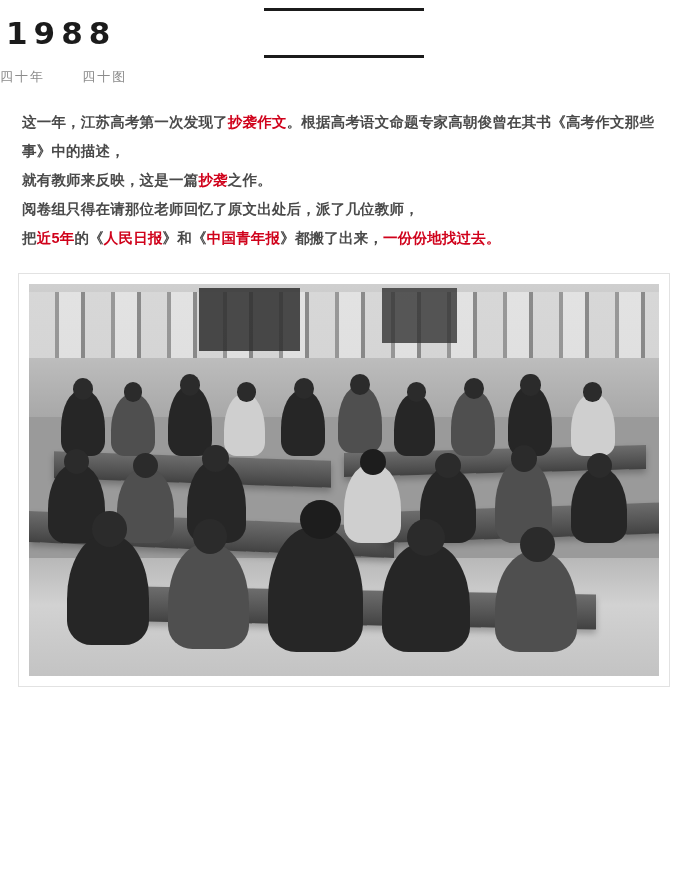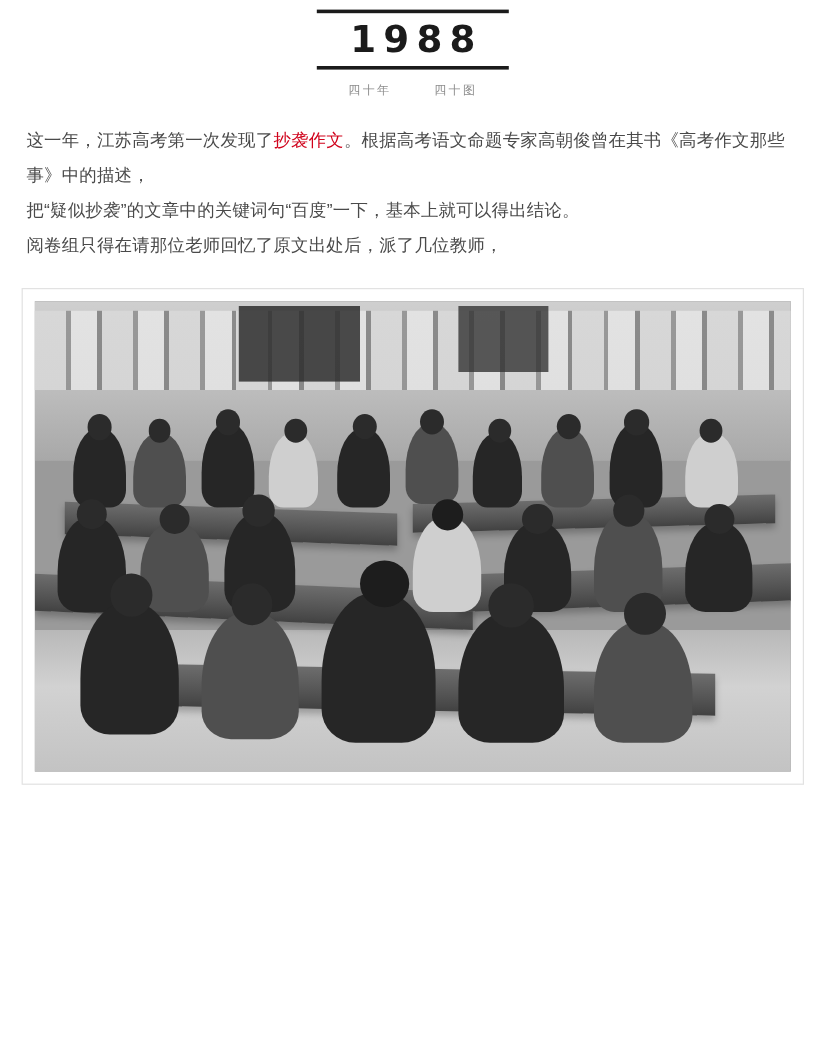--- a/index.html
+++ b/index.html
@@ -17,59 +17,60 @@
   .page {
     width: 688px;
     height: 870px;
     position: relative;
     box-sizing: border-box;
   }
 
   
   .header {
     padding-top: 8px;
-    text-align: center;
+    text-align: left;
   }
   .title-rule {
     width: 160px;
     height: 3px;
     background: #1b1b1b;
     margin: 0 auto;
   }
   .year-title {
     font-family: "DejaVu Sans", sans-serif;
     font-size: 31px;
     font-weight: bold;
     letter-spacing: 6px;
     color: #1b1b1b;
     line-height: 40px;
     padding: 2px 0 2px 6px;
   }
   .subtitle {
     margin-top: 10px;
-    font-size: 10px;
+    font-size: 13px;
     color: #8c8c8c;
     letter-spacing: 2px;
   }
   .subtitle .sub-gap {
     display: inline-block;
     width: 26px;
   }
 
   
   .article {
     margin: 22px 22px 0 22px;
     font-size: 14.5px;
     line-height: 29px;
     color: #4a4a4a;
     letter-spacing: 0.2px;
   }
   .article p {
     margin: 0;
     padding: 0;
+    font-weight: bold;
   }
   .hl {
     color: #d0021b;
   }
   .em {
     color: #4a4a4a;
   }
 
   
   .figure {
@@ -149,22 +150,23 @@
     <div class="title-rule"></div>
     <div class="subtitle">
       <span>四十年</span>
       <span class="sub-gap"></span>
       <span>四十图</span>
     </div>
   </div>
 
   <div class="article" id="article-body">
       <p><span class="em">这一年，江苏高考第一次发现了</span><span class="hl">抄袭作文</span><span class="em">。根据高考语文命题专家高朝俊曾在其书《高考作文那些事》中的描述，</span></p>
-      <p><span class="em">把“疑似抄袭”的文章中的关键词句“百度”一下，基本上就可以得出结论。</span></p>
+      <p><span class="em">就有教师来反映，这是一篇</span><span class="hl">抄袭</span><span class="em">之作。</span></p>
       <p><span class="em">阅卷组只得在请那位老师回忆了原文出处后，派了几位教师，</span></p>
+      <p><span class="em">把</span><span class="hl">近5年</span><span class="em">的《</span><span class="hl">人民日报</span><span class="em">》和《</span><span class="hl">中国青年报</span><span class="em">》都搬了出来，</span><span class="hl">一份份地找过去。</span></p>
     </div>
 
   <div class="figure">
     <div class="photo">
       <div class="wall"></div>
       <div class="windowband"></div>
       <div class="dark-panel-1"></div>
       <div class="dark-panel-2"></div>
       <div class="floor"></div>
 

